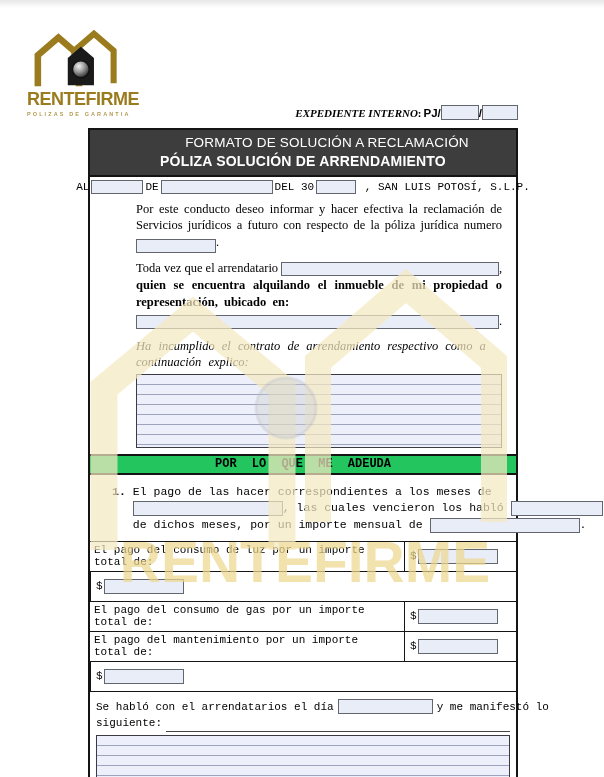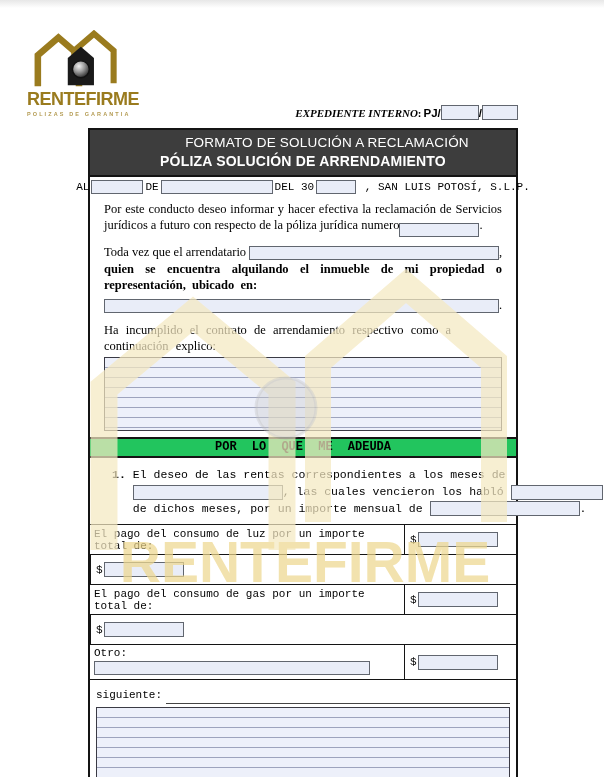--- a/index.html
+++ b/index.html
@@ -31,29 +31,29 @@
   .form{position:absolute;left:88px;top:128px;width:430px;border:2px solid #141414;
         background:#fff;box-sizing:border-box;}
   .form-header{background:#3d3d3d;color:#fff;text-align:center;padding:5px 0 6px;}
   .fh1{font-size:13.5px;letter-spacing:.2px;margin-left:48px;}
   .fh2{font-size:14px;font-weight:700;margin-top:3px;letter-spacing:.2px;}
 
   .date-row{border-top:2px solid #141414;display:flex;justify-content:center;align-items:center;
             padding:3px 4px;font-family:"Liberation Mono",monospace;font-size:11px;white-space:pre;}
   .date-row .field{margin:0 2px;}
 
-  .intro{padding:4px 14px 0;font-family:"Liberation Serif",serif;font-size:12.5px;line-height:1.3;}
+  .intro{padding:4px 14px 0;font-family:"Liberation Serif",serif;font-size:12.5px;line-height:1.3;margin-left:32px;}
   .p1{text-align:justify;margin:0;}
   .p1 .field{display:inline-block;width:80px;vertical-align:-3px;}
   .p2l1{display:flex;align-items:flex-end;white-space:nowrap;margin-top:7px;}
   .p2l1 .field{flex:1;margin-left:3px;}
   .p2l2{text-align:justify;word-spacing:3px;margin:1px 0 0;font-weight:bold;}
   .fullline{display:flex;align-items:flex-end;margin-top:3px;}
   .fullline .field{flex:1;}
-  .p3{margin:9px 0 0;word-spacing:4px;}
+  .p3{margin:9px 0 0;word-spacing:4px;font-style:italic;}
   .ruled{background-color:#edf0fa;
          background-image:repeating-linear-gradient(to bottom,
             rgba(0,0,0,0) 0px, rgba(0,0,0,0) 9px,
             rgba(104,112,148,.6) 9px, rgba(104,112,148,.6) 10px);
          border:1.5px solid #3a3a44;width:100%;box-sizing:border-box;resize:none;
          font-family:"Liberation Mono",monospace;font-size:11px;padding:0 3px;}
   .ruled-big{height:74px;margin:3px 0 6px;display:block;}
 
   .adeuda-bar{border-top:2px solid #141414;border-bottom:2px solid #141414;background:#22c55e;
               text-align:center;font-family:"Liberation Mono",monospace;font-weight:700;
@@ -150,21 +150,21 @@
 
       <p class="p3">Ha incumplido el contrato de arrendamiento respectivo como a continuación explico:</p>
       <textarea class="ruled ruled-big" style=""></textarea>
     </div>
 
     <div class="adeuda-bar">POR LO QUE ME ADEUDA</div>
 
     <div class="item1">
       <span class="itemnum">1.</span>
       <div>
-        <div class="fline">El deseo de las rentas correspondientes a los meses de</div>
+        <div class="fline">El pago de las hacer correspondientes a los meses de</div>
         <div class="fline"><input class="field" style="width: 150px;"><span>, las cuales vencieron los habló </span><input class="field" style="width: 92px;"></div>
         <div class="fline"><span>de dichos meses, por un importe mensual de </span><input class="field" style="width: 150px;"><span>.</span></div>
       </div>
     </div>
 
     <div class="drow">
       <div class="drow-label">El pago del consumo de luz por un importe total de:</div>
       <div class="drow-amt">
           <span>$</span>
           <input class="field" style="">
@@ -180,38 +180,38 @@
 
     <div class="drow">
       <div class="drow-label">El pago del consumo de gas por un importe total de:</div>
       <div class="drow-amt">
           <span>$</span>
           <input class="field" style="">
         </div>
     </div>
 
     <div class="drow">
-      <div class="drow-amt">
-          <span>$</span>
-          <input class="field" style="">
-        </div>
-    </div>
-
-    <div class="drow">
-      <div class="otro-label-wrap">
-        <span>Otro:</span>
-        <input class="field otro-input" style="">
-      </div>
+      <div class="drow-label">El pago del mantenimiento por un importe total de:</div>
+      <div class="drow-amt">
+          <span>$</span>
+          <input class="field" style="">
+        </div>
+    </div>
+
+    <div class="drow">
       <div class="drow-amt">
           <span>$</span>
           <input class="field" style="">
         </div>
     </div>
 
     <div class="footer-sec">
+      <div class="fl1">
+        <span>Se habló con el arrendatarios el día</span><input class="field" style=""><span>y me manifestó lo</span>
+      </div>
       <div class="fl2">
         <span>siguiente:</span>
         <div class="uline"></div>
       </div>
       <textarea class="ruled ruled-bottom" style=""></textarea>
     </div>
   </div>
 
   <div class="watermark">
     <svg viewBox="0 0 430 350" width="430" height="350">

